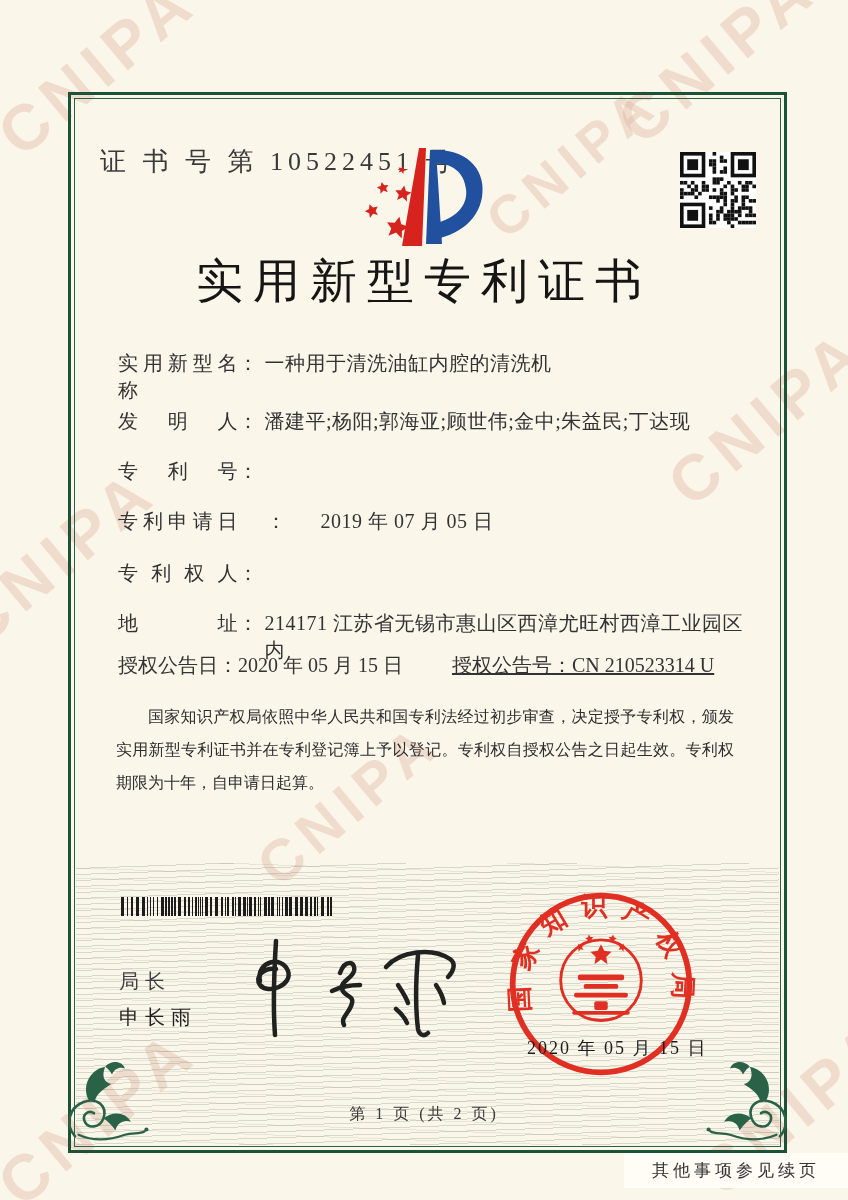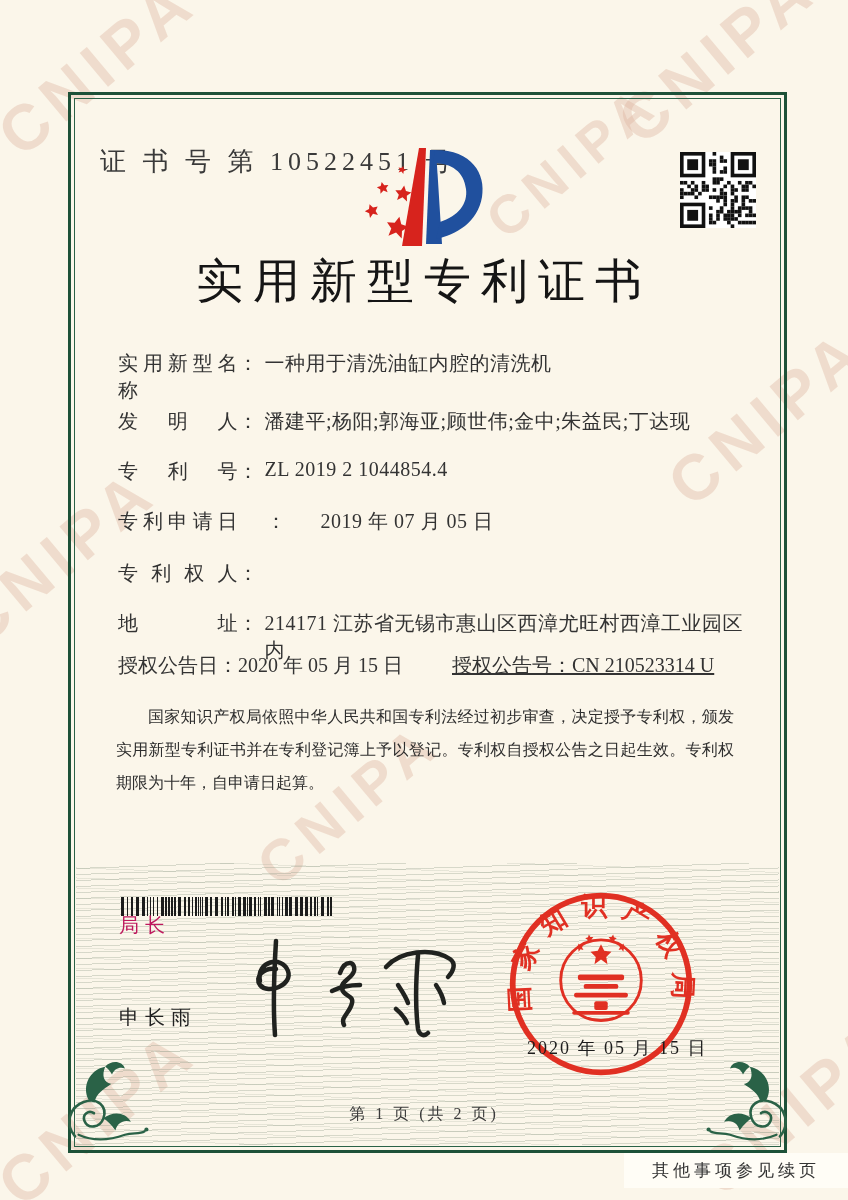--- a/index.html
+++ b/index.html
@@ -41,21 +41,21 @@
   }
   .fieldrow{left:118px;width:630px;font-size:20px;color:#333;z-index:3;display:flex;letter-spacing:0.5px;}
   .flabel{display:inline-block;width:120px;text-align:justify;text-align-last:justify;flex:0 0 auto;}
   .colon{flex:0 0 auto;margin-right:6px;}
   .fvalue{flex:1 1 auto;}
   .grantrow{left:118px;top:652px;width:640px;font-size:20px;color:#333;z-index:3;}
   .grant2{position:absolute;left:334px;top:0;text-decoration:underline;}
   .paras{left:116px;top:700px;width:618px;z-index:3;}
   .paras p{margin:0;font-size:16px;line-height:33px;text-indent:2em;text-align:justify;color:#2e2e2e;}
   .barcode{left:119px;top:897px;width:218px;height:19px;z-index:3;}
-  .sig-title{left:119px;top:912px;font-size:20px;letter-spacing:6px;color:#be185d;z-index:4;}
+  .sig-title{left:119px;top:968px;font-size:20px;letter-spacing:6px;color:#404040;z-index:4;}
   .sig-name{left:119px;top:1004px;font-size:20px;letter-spacing:6px;color:#222;z-index:4;}
   .signature{left:248px;top:933px;width:215px;height:110px;z-index:4;}
   .seal{left:505px;top:888px;width:192px;height:192px;z-index:4;opacity:0.95;}
   .seal-date{left:527px;top:1036px;font-size:18px;letter-spacing:2px;color:#1c1c1c;z-index:5;}
   .page-footer{left:0;right:0;top:1104px;text-align:center;font-size:16px;letter-spacing:3px;color:#3a3a3a;z-index:3;}
   .cont-note{
     left:0;right:0;top:1153px;text-align:right;z-index:3;
   }
   .cont-note span{
     display:inline-block;background:#fffdf6;padding:6px 28px;
@@ -256,21 +256,20 @@
     <span class="fvalue">一种用于清洗油缸内腔的清洗机</span>
 </div>
 <div class="abs fieldrow" style="top:408px;">
   <span class="flabel">发明人</span>
     <span class="colon">：</span>
     <span class="fvalue">潘建平;杨阳;郭海亚;顾世伟;金中;朱益民;丁达现</span>
 </div>
 <div class="abs fieldrow" style="top:458px;">
   <span class="flabel">专利号</span>
     <span class="colon">：</span>
-    <span class="fvalue">ZL 2019 2 1044854.4</span>
 </div>
 <div class="abs fieldrow" style="top:508px;gap:28px;">
   <span class="flabel">专利申请日</span>
     <span class="colon">：</span>
     <span class="fvalue">2019 年 07 月 05 日</span>
 </div>
 <div class="abs fieldrow" style="top:560px;">
   <span class="flabel">专利权人</span>
     <span class="colon">：</span>
 </div>

